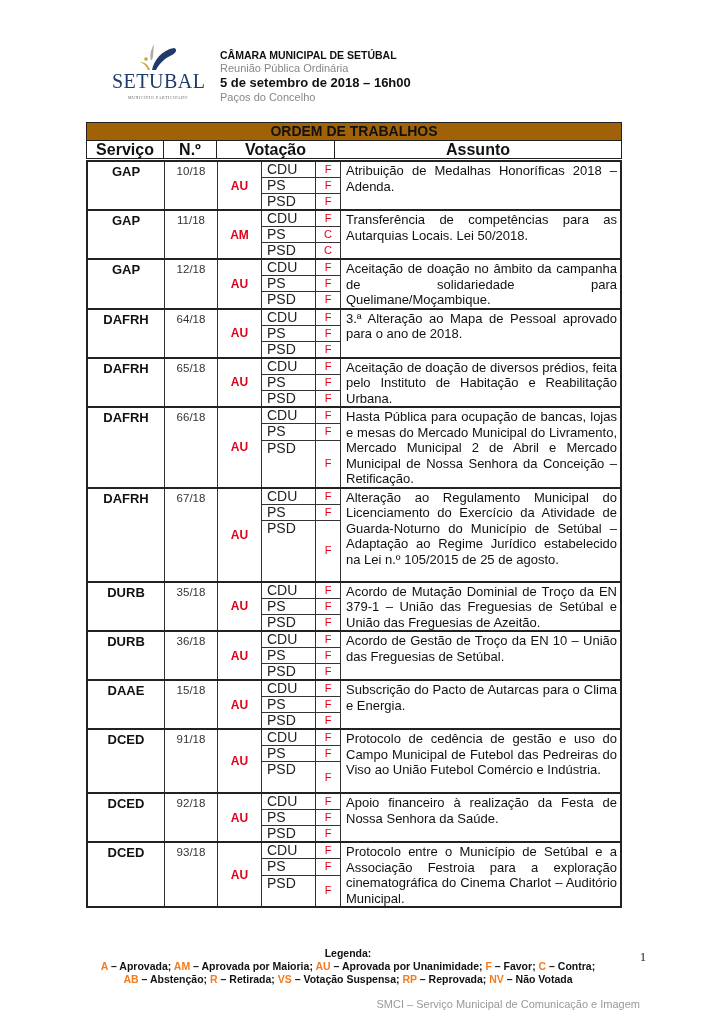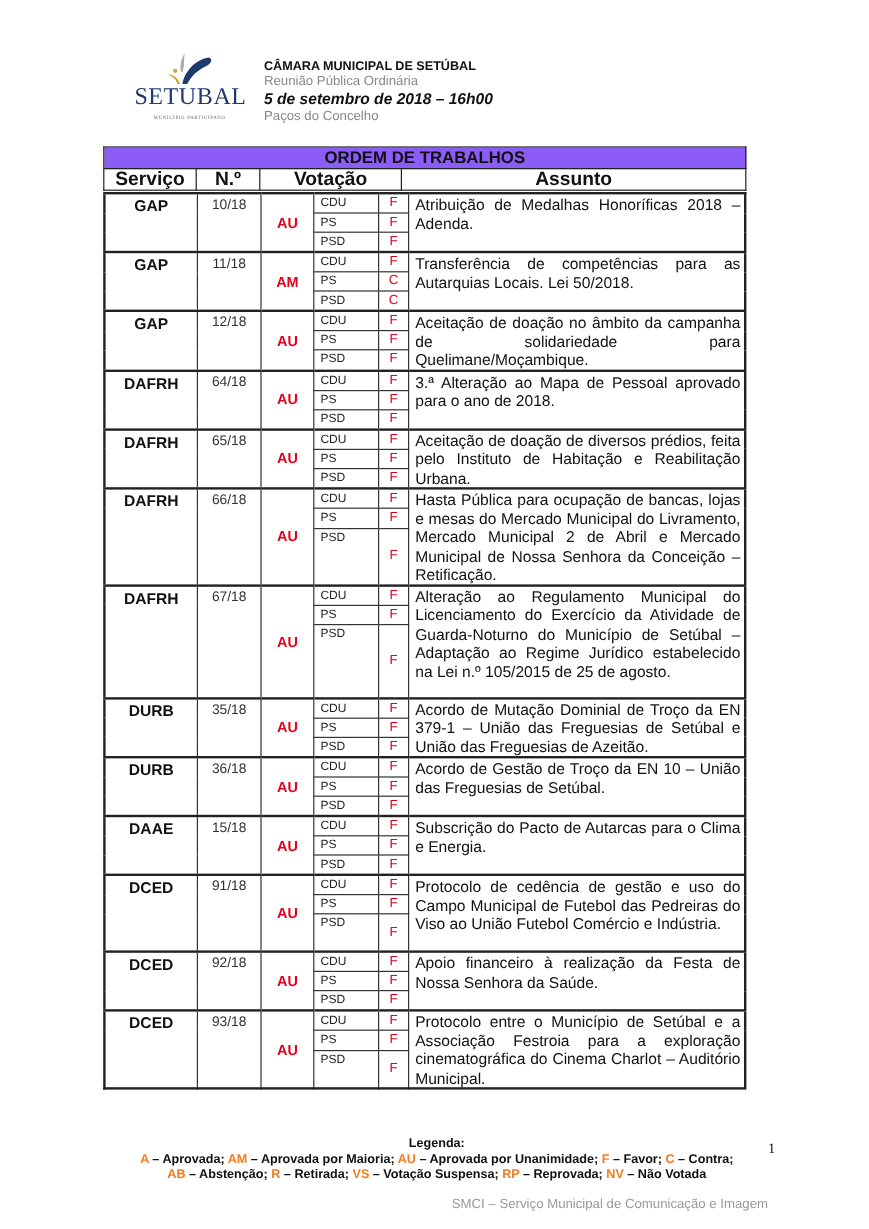--- a/index.html
+++ b/index.html
@@ -7,43 +7,43 @@
          font-family: "Liberation Sans", sans-serif; color: #111; }
   .logo { position: absolute; left: 112px; top: 40px; width: 90px; height: 62px; }
   .logo-text { position: absolute; left: 0; top: 30px; width: 90px; text-align: center;
                font-family: "Liberation Serif", serif; font-size: 20px; color: #1f3a6b;
                letter-spacing: 0.5px; }
   .logo-sub { position: absolute; left: 6px; top: 55px; width: 80px; text-align: center;
               font-family: "Liberation Serif", serif; font-size: 4px; color: #666; letter-spacing: 0.6px; }
   .header { position: absolute; left: 220px; top: 49px; width: 284px; }
   .header .h1 { font-size: 10.5px; font-weight: bold; line-height: 13px; }
   .header .h2 { font-size: 11px; color: #888; line-height: 13px; }
-  .header .h3 { font-size: 13px; font-weight: bold; line-height: 15px; font-style: italic; }
+  .header .h3 { font-size: 13px; font-weight: bold; line-height: 15px; }
   .header .h4 { font-size: 11px; color: #888; line-height: 14px; }
 
   .title-table { position: absolute; left: 86px; top: 122px; width: 536px; border-collapse: collapse; }
   .title-table td { border: 1.5px solid #222; padding: 0; text-align: center; font-weight: bold; }
-  .title-row td { background: #8b5cf6; font-size: 14px; height: 17px; line-height: 17px; }
+  .title-row td { background: #a16207; font-size: 14px; height: 17px; line-height: 17px; }
   .head-row td { font-size: 16px; height: 17px; line-height: 17px; }
 
   .main-table { position: absolute; left: 86px; top: 160px; width: 536px; border-collapse: collapse;
                 border: 2px solid #222; }
   .main-table td { border: 1px solid #333; padding: 0; vertical-align: top; }
   .main-table tr.first td { border-top: 2px solid #222; }
   .svc { width: 76px; font-weight: bold; font-size: 13px; text-align: center; padding-top: 2px !important; }
   .num { width: 52px; font-size: 11.5px; text-align: center; padding-top: 3px !important; color: #333; margin-top: 36px; }
   .vote { width: 43px; font-weight: bold; font-size: 12px; color: #e3001b; text-align: center;
           vertical-align: middle !important; }
-  .party { width: 48px; font-size: 10px; padding-left: 5px !important; height: 15px; line-height: 15px; color: #222; }
+  .party { width: 48px; font-size: 14px; padding-left: 5px !important; height: 15px; line-height: 15px; color: #222; }
   .pv { width: 24px; font-size: 11px; color: #e3001b; text-align: center; height: 15px; line-height: 15px;
         vertical-align: middle !important; }
   .subj { font-size: 13px; line-height: 15.5px; padding: 1px 3px 0 5px !important; text-align: justify;
           border-right: 2px solid #222 !important; color: #111; }
 
-  .legend { position: absolute; left: 84px; top: 947px; width: 560px; text-align: center;
+  .legend { position: absolute; left: 68px; top: 947px; width: 560px; text-align: center;
             font-size: 10.5px; font-weight: bold; line-height: 13px; }
   .legend .o { color: #f47c20; }
   .page-num { position: absolute; left: 640px; top: 950px; font-family: "Liberation Serif", serif;
               font-size: 12px; }
   .footer { position: absolute; left: 80px; top: 998px; width: 560px; text-align: right;
             font-size: 11px; color: #999; }
 </style>
 </head>
 <body>
 

